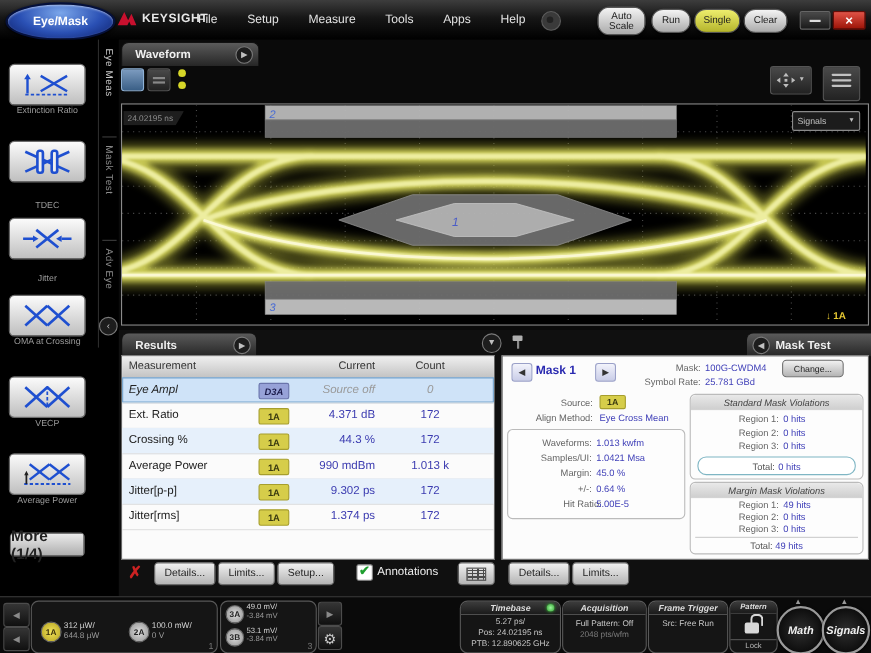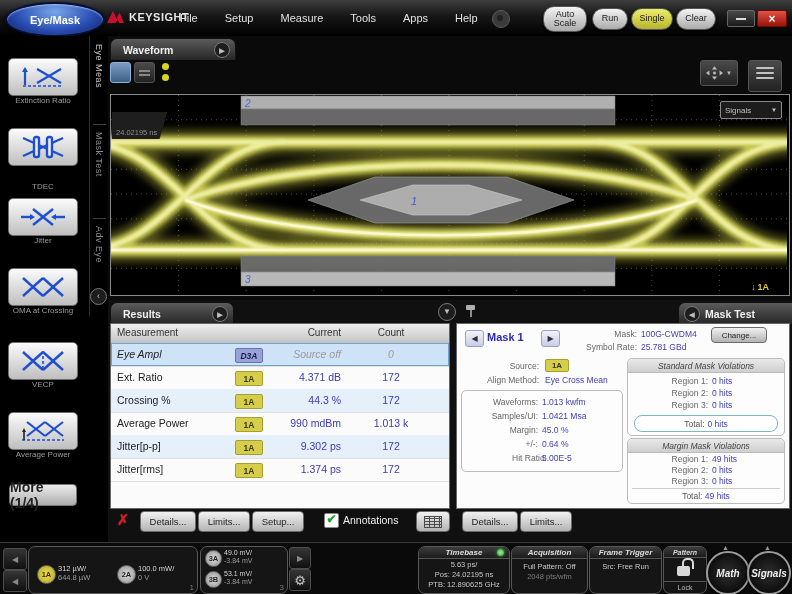--- a/index.html
+++ b/index.html
@@ -44,21 +44,21 @@
              display:flex;align-items:center;justify-content:center;line-height:1;}
   
   .wavearea{left:108px;top:36px;width:684px;height:264px;background:#0a0a0a;}
   .tab{background:linear-gradient(#5b5b5b,#262626);border:1px solid #111;border-bottom:none;
        border-radius:7px 7px 0 0;color:#f0f0f0;font-size:10.5px;font-weight:bold;
        display:flex;align-items:center;}
   .tbtn{width:19px;height:19px;border-radius:3px;border:1px solid #555;background:linear-gradient(#4a4a4a,#222);}
   .tbtn.blue{background:linear-gradient(#7d9cc0,#3a5f86);border-color:#8fb2d6;}
   .dot{width:7px;height:7px;border-radius:50%;background:#d6d628;}
   .frame{left:110px;top:94px;width:678px;height:200px;border:1px solid #8a8a8a;background:#000;}
-  .tstag{left:1px;top:17px;background:#1e1e1e;color:#8f8f8f;font-size:7.5px;padding:16px 10px 2px 4px;
+  .tstag{left:1px;top:6px;background:#1e1e1e;color:#8f8f8f;font-size:7.5px;padding:2px 10px 2px 4px;
          clip-path:polygon(0 0,100% 0,86% 100%,0 100%);}
   .sigdrop{right:7px;top:6px;width:52px;height:16px;background:rgba(32,32,32,.88);border:1px solid #8a8a8a;
            border-radius:2px;color:#c0c0c0;font-size:8px;display:flex;align-items:center;
            justify-content:space-between;padding:0 4px;}
   .chtag{left:751px;top:282px;color:#e6c832;font-size:9px;font-weight:bold;display:flex;gap:2px;align-items:center;}
   
   .lowerarea{left:108px;top:300px;width:684px;height:242px;background:#101010;}
   .table{left:110px;top:323px;width:338px;height:184px;background:#fbfbfb;border:1px solid #666;}
   .thead{left:0;top:0;width:338px;height:19px;background:linear-gradient(#efefef,#c3c3c3);
          border-bottom:1px solid #979797;color:#333;font-size:10px;}
@@ -186,21 +186,21 @@
         <g stroke="#1e4fd0" stroke-width="2.4" fill="none">
           <line x1="14" y1="4" x2="34" y2="20"></line>
             <line x1="14" y1="20" x2="34" y2="4"></line>
           <line x1="2" y1="12" x2="11" y2="12"></line>
             <line x1="37" y1="12" x2="46" y2="12"></line>
         </g>
         <path d="M11,9 L16,12 L11,15Z" fill="#1e4fd0"></path>
         <path d="M37,9 L32,12 L37,15Z" fill="#1e4fd0"></path>
       </svg>
     </div>
-    <div class="abs toollabel" style="top:200px;">Jitter</div>
+    <div class="abs toollabel" style="top:212px;">Jitter</div>
 
     <div class="abs toolbtn" style="top:232px;">
       <svg width="48" height="24" viewBox="0 0 48 24">
         <g stroke="#1e4fd0" stroke-width="2.4" fill="none">
           <line x1="4" y1="3" x2="24" y2="21"></line>
             <line x1="4" y1="21" x2="24" y2="3"></line>
           <line x1="24" y1="3" x2="44" y2="21"></line>
             <line x1="24" y1="21" x2="44" y2="3"></line>
         </g>
       </svg>
@@ -507,21 +507,21 @@
     </div>
 
     <div class="navarrow" style="left:289px;top:4px;width:20px;">▶</div>
     <div class="navarrow" style="left:289px;top:26px;width:20px;font-size:13px;color:#c8c8c8;">⚙</div>
 
     <div class="sbpanel" style="left:418px;top:3px;width:90px;height:46px;">
       <div class="sbtitle">
         <span>Timebase</span>
       </div>
       <div class="led" style="right:5px;top:2px;"></div>
-      <div class="sbline" style="top:13px;">5.63 ps/</div>
+      <div class="sbline" style="top:13px;">5.27 ps/</div>
       <div class="sbline" style="top:23px;">Pos: 24.02195 ns</div>
       <div class="sbline" style="top:33px;">PTB: 12.890625 GHz</div>
     </div>
 
     <div class="sbpanel" style="left:511px;top:3px;width:75px;height:46px;">
       <div class="sbtitle">
         <span>Acquisition</span>
       </div>
       <div class="sbline" style="top:15px;">Full Pattern: Off</div>
       <div class="sbline" style="top:25px;color:#7d7d7d;">2048 pts/wfm</div>

